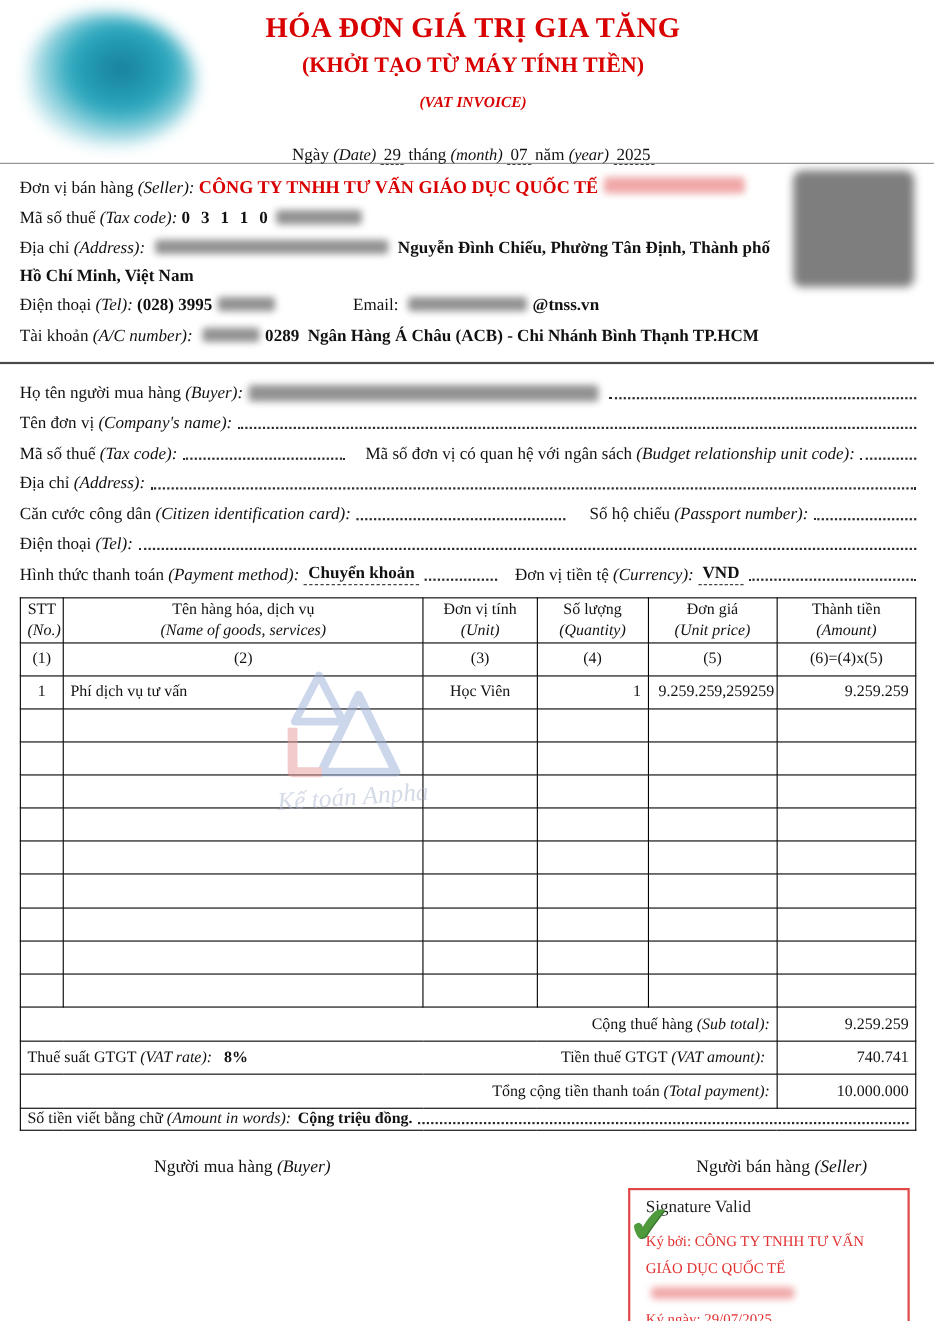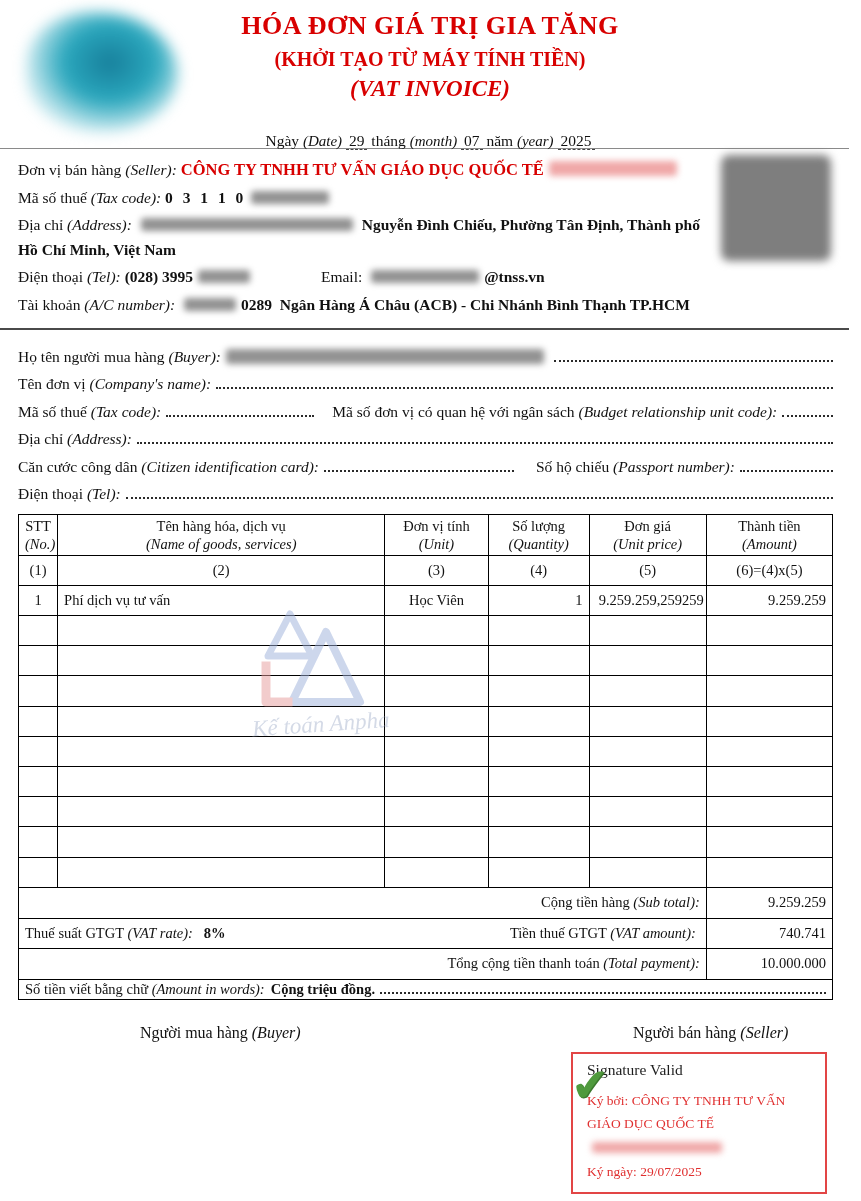--- a/index.html
+++ b/index.html
@@ -15,21 +15,21 @@
   
   .header{position:relative;height:148px;}
   .logo-blob{
     position:absolute;left:26px;top:12px;width:152px;height:120px;border-radius:45% 55% 50% 50%;
     background:radial-gradient(ellipse at 55% 42%, #177f9b 0%, #2aa7bd 38%, rgba(120,200,215,.45) 68%, rgba(255,255,255,0) 100%);
     filter:blur(7px);
   }
   .title-block{position:absolute;left:170px;width:520px;top:12px;text-align:center;}
   .title-main{color:var(--accent_red);font-weight:bold;font-size:26px;letter-spacing:.5px;line-height:1.1;}
   .title-sub{color:var(--accent_red);font-weight:bold;font-size:20px;margin-top:7px;}
-  .title-en{color:var(--accent_red);font-weight:bold;font-style:italic;font-size:23px;margin-top:5px;}
+  .title-en{color:var(--accent_red);font-weight:bold;font-style:italic;font-size:14px;margin-top:15px;}
   .date-line{margin-top:30px;font-size:15.5px;color:#111;}
   .date-line i{font-size:15px;}
   .dashed-num{border-bottom:1.6px dashed #444;padding:0 3px;}
   .serial-block{position:absolute;right:16px;top:10px;width:220px;font-size:15.5px;}
   .serial-row{white-space:nowrap;}
   .no-row{margin-top:16px;}
   .no-value{color:var(--accent_red);font-weight:bold;font-size:20px;}
   .hr-thin{border:0;border-top:1.2px solid #8a8a8a;margin:0;}
   
   .blur{display:inline-block;background:#929292;border-radius:3px;filter:blur(3.2px);height:13px;vertical-align:-1px;margin:0 5px;}
@@ -199,20 +199,34 @@
     </div>
 
     <div class="f-row">
       <span class="lbl">
         <span>Điện thoại</span>
         <i>(Tel):</i>
       </span>
       <span class="leader"></span>
     </div>
 
+    <div class="f-row">
+      <span class="lbl">
+        <span>Hình thức thanh toán</span>
+        <i>(Payment method):</i>
+      </span>
+      <span class="value-dashed">Chuyển khoản</span>
+      <span class="leader fixed" style="width:66px"></span>
+      <span class="lbl" style="margin-left:16px">
+        <span>Đơn vị tiền tệ</span>
+        <i>(Currency):</i>
+      </span>
+      <span class="value-dashed">VND</span>
+      <span class="leader"></span>
+    </div>
   </div>
 
   <table class="items">
     <colgroup>
       <col style="width:4.8%">
         <col style="width:40.2%">
         <col style="width:12.7%">
       <col style="width:12.4%">
         <col style="width:14.4%">
         <col style="width:15.5%">
@@ -312,21 +326,21 @@
           <td></td>
           <td></td>
           <td></td>
           <td></td>
           <td></td>
           <td></td>
         </tr>
 
       <tr>
         <td colspan="5" class="sum-label" style="height:28px">
-          <span>Cộng tiền hàng</span>
+          <span>Cộng thuế hàng</span>
           <i>(Sub total):</i>
         </td>
         <td class="ta-r">9.259.259</td>
       </tr>
       <tr>
         <td colspan="5" style="height:27px">
           <div class="vat-flex">
             <span>
               <span>Thuế suất GTGT</span>
               <i>(VAT rate):</i>

